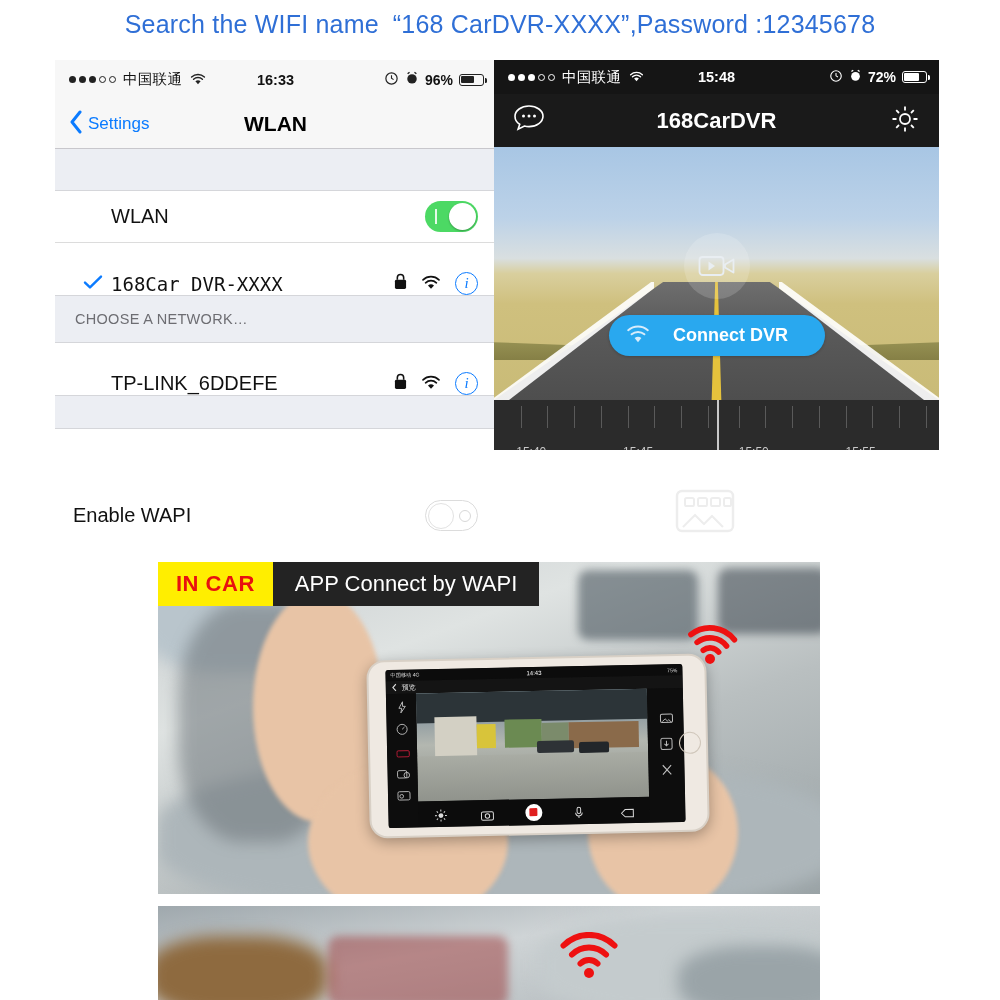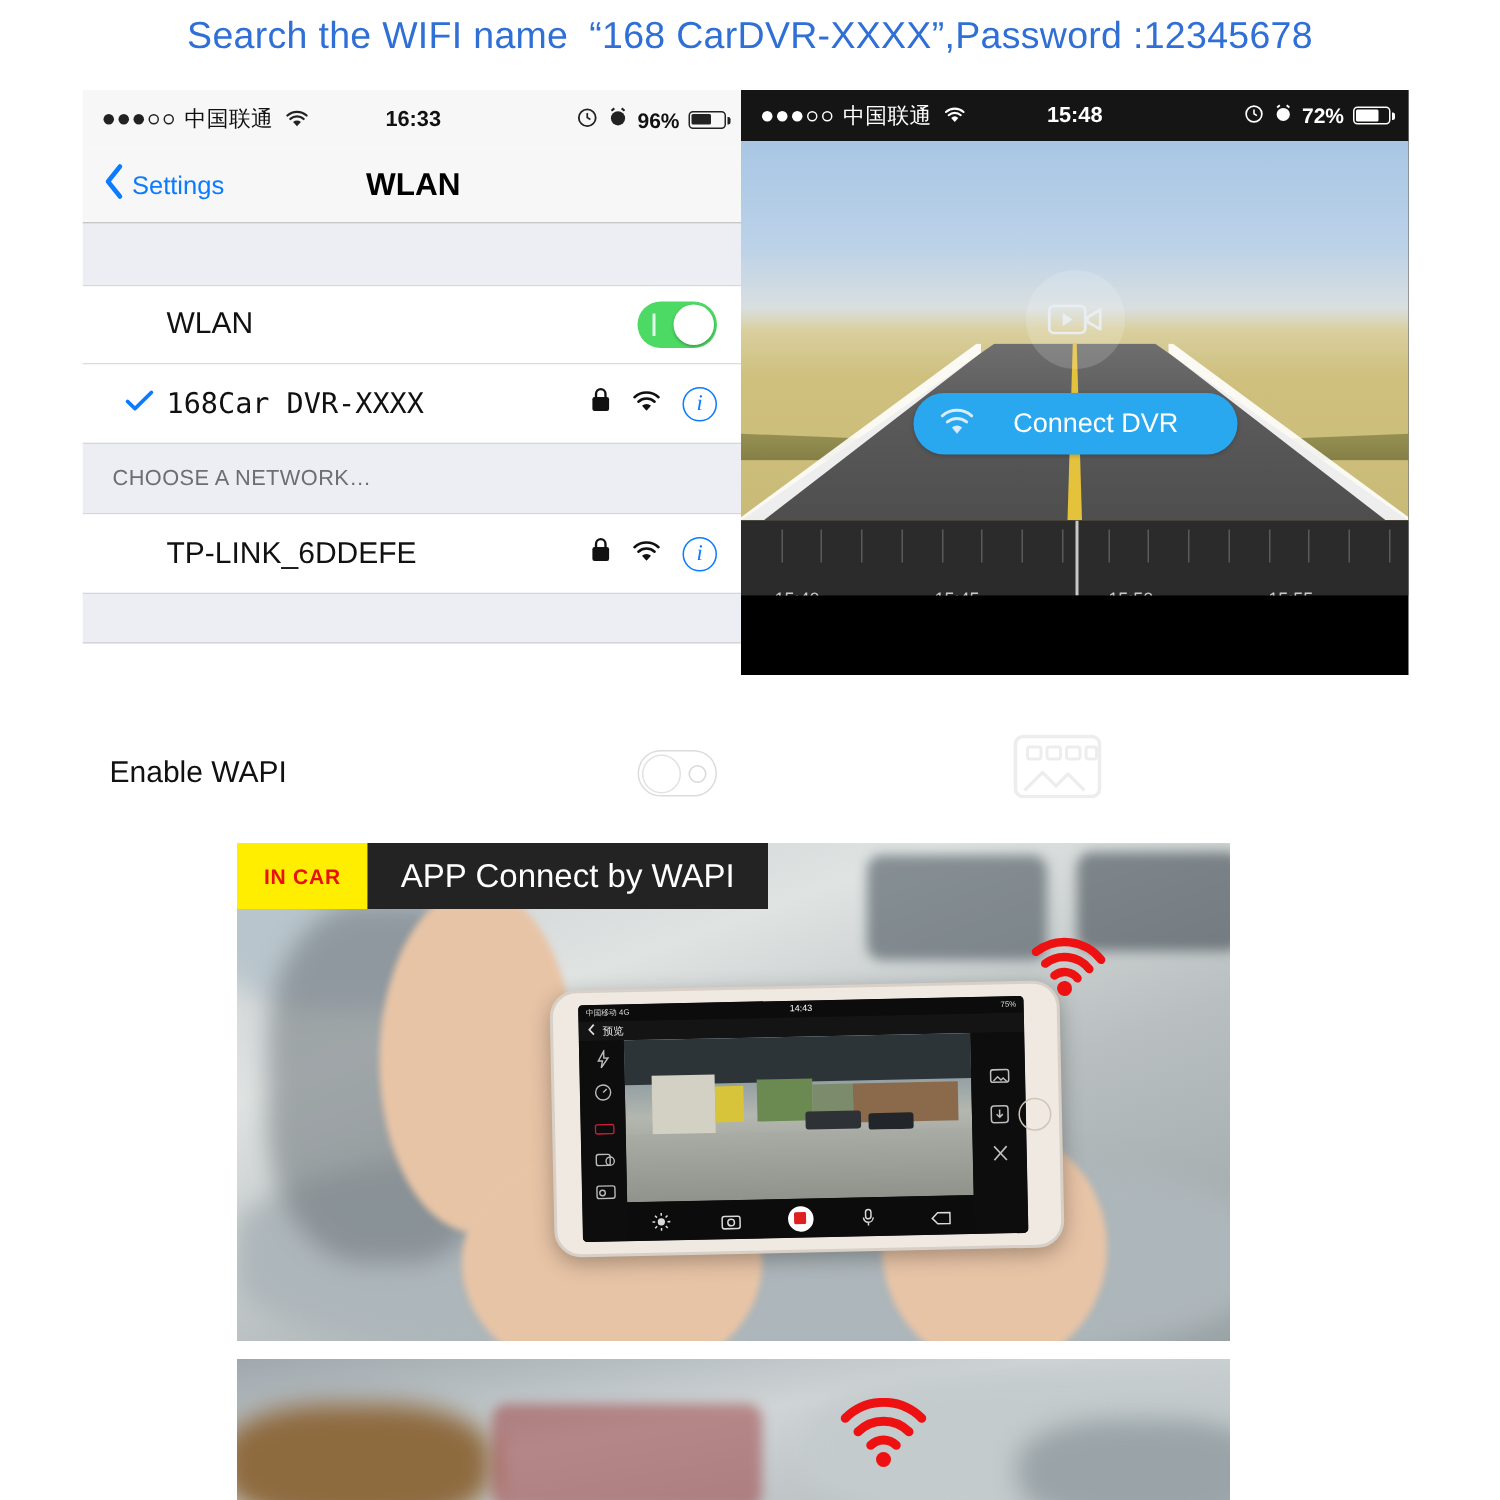--- a/index.html
+++ b/index.html
@@ -76,21 +76,21 @@
   .ios-gap { background: #eceef3; height: 42px; border-bottom:1px solid #d5d6da; }
   .ios-gap.short { height: 34px; border-top:1px solid #d5d6da; }
   .ios-group { background:#fff; }
   .ios-row {
     height: 52px; background:#fff; display:flex; align-items:center;
     padding-left: 56px; padding-right: 18px;
     position: relative;
     border-bottom: 1px solid #dcdcdc;
     font-size: 20px; color:#111;
   }
-  .ios-row:last-child { border-bottom: none; }
+  .ios-row:last-child { border-bottom: none; align-items: flex-end; }
   .ios-row .check {
     position:absolute; left: 28px; color:#0b7bff; font-size: 20px; font-weight: bold;
   }
   .ios-row .ssid { font-family: "DejaVu Sans Mono", monospace; font-size: 19px; letter-spacing:0px; }
   .row-right { margin-left:auto; display:flex; align-items:center; gap: 14px; }
   .lock-ic { display:inline-block; }
   .info-ic {
     width: 23px; height:23px; border:1.7px solid #0b7bff; border-radius:50%;
     color:#0b7bff; font-size: 15px; font-style: italic;
     display:flex; align-items:center; justify-content:center;
@@ -194,21 +194,21 @@
     cursor:pointer;
   }
   .connect-btn {
     position:absolute; left:50%; top: 168px; transform:translateX(-50%);
     width: 216px; height: 41px; border-radius: 21px;
     background:#29a8ef; display:flex; align-items:center;
     padding-left: 16px; cursor:pointer;
     box-shadow: 0 1px 3px rgba(0,0,0,.2);
   }
   .connect-btn .label {
-    flex:1; text-align:center; color:#fff; font-size: 18px; padding-right: 14px;
+    flex:1; text-align:center; color:#fff; font-size: 18px; padding-right: 14px; font-weight: bold;
   }
 
   .timeline {
     height: 50px; background:#2b2b2b; position:relative; overflow:hidden;
   }
   .ticks { position:absolute; inset:0; }
   .ticks i {
     position:absolute; top: 6px; width:1px; height: 22px; background:#5a5a5a; display:block;
   }
   .playhead { position:absolute; top:0; bottom:0; width:2px; background:#c8c8c8; left: 50%; }
@@ -231,21 +231,21 @@
     overflow:hidden;
     background: linear-gradient(170deg,#9fa8ad 0%,#cfd4d6 45%,#b2b9bc 100%);
   }
   .bg-car {
     position:absolute; border-radius: 10px; background: rgba(60,72,82,.55); filter: blur(4px);
   }
   .bg-blob { position:absolute; filter: blur(8px); border-radius: 40%; }
 
   .tag-bar { position:absolute; left:0; top:0; display:flex; height: 44px; z-index: 6; }
   .tag-yellow {
-    background:#ffee00; color:#e8110f; font-size: 14px; font-weight:bold;
+    background:#ffee00; color:#e8110f; font-size: 22px; font-weight:bold;
     display:flex; align-items:center; padding: 0 18px; letter-spacing:.5px;
   }
   .tag-dark {
     background:#232323; color:#fff; font-size: 22px;
     display:flex; align-items:center; padding: 0 22px;
   }
   .wifi-red { position:absolute; z-index: 5; }
 
   
   .hand-phone {
@@ -467,20 +467,39 @@
               <path d="M3 3.2 5.2 1.4M13 3.2 10.8 1.4" stroke="#fff" stroke-width="1.6"></path>
             </svg>
         </span>
         <span>72%</span>
         <span class="battery">
             <span style="width:72%"></span>
           </span>
       </span>
     </div>
 
+    <div class="dvr-navbar">
+      <span class="chat-btn">
+        <svg width="34" height="32" viewBox="0 0 34 32">
+          <path d="M17 3c7.7 0 14 4.6 14 10.3S24.7 23.6 17 23.6c-1.6 0-3.2-.2-4.6-.6l-6.3 3.2 1.6-4.9C4.6 19.5 3 16.6 3 13.3 3 7.6 9.3 3 17 3z" stroke="#fff" stroke-width="1.6" fill="none"></path>
+          <circle cx="11.5" cy="13" r="1.5" fill="#fff"></circle>
+            <circle cx="17" cy="13" r="1.5" fill="#fff"></circle>
+            <circle cx="22.5" cy="13" r="1.5" fill="#fff"></circle>
+        </svg>
+      </span>
+      <span class="dvr-title">168CarDVR</span>
+      <span class="gear-btn">
+        <svg width="32" height="32" viewBox="0 0 32 32">
+          <g stroke="#fff" stroke-width="1.8" fill="none">
+            <circle cx="16" cy="16" r="5"></circle>
+            <path d="M16 3.5v4M16 24.5v4M3.5 16h4M24.5 16h4M7.2 7.2l2.8 2.8M22 22l2.8 2.8M24.8 7.2 22 10M10 22l-2.8 2.8"></path>
+          </g>
+        </svg>
+      </span>
+    </div>
 
     <div class="dvr-video">
       <div class="grass-l"></div>
         <div class="grass-r"></div>
       <div class="road"></div>
       <div class="edge-line-l"></div>
         <div class="edge-line-r"></div>
       <div class="yline2"></div>
       <div class="play-overlay">
         <svg width="38" height="26" viewBox="0 0 38 26">

